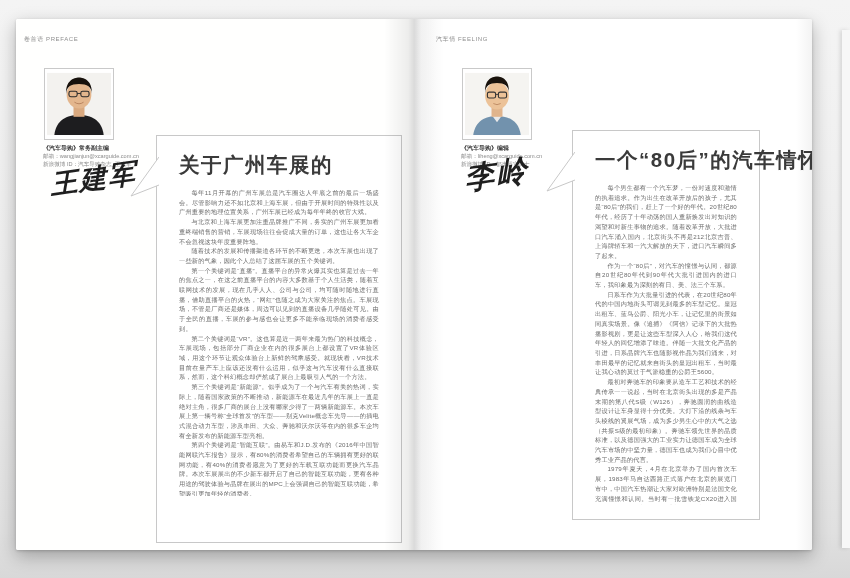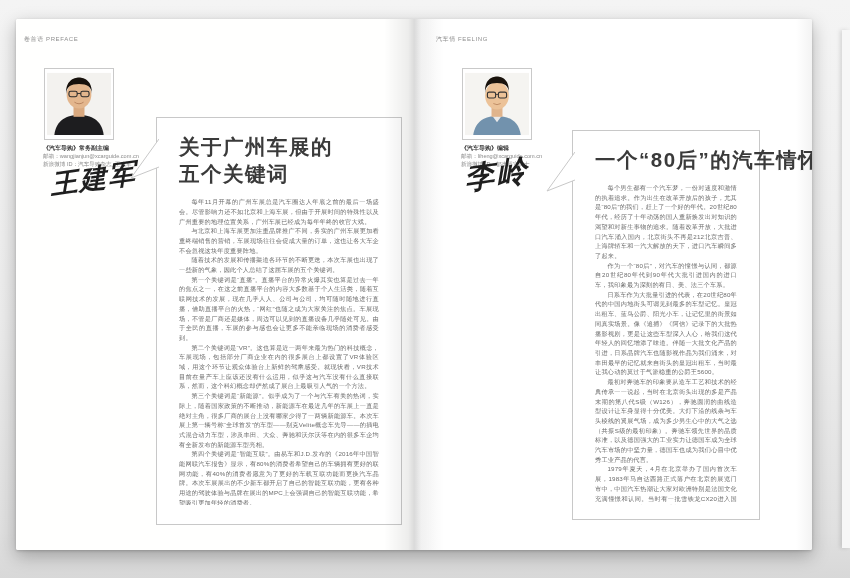--- a/index.html
+++ b/index.html
@@ -41,21 +41,21 @@
     position:absolute;font-family:"DejaVu Serif",serif;font-style:italic;font-weight:bold;
     color:#1f1f1f;transform:rotate(-8deg) skewX(-4deg);transform-origin:left bottom;
     letter-spacing:2px;white-space:nowrap;
   }
   .sig-left{left:36px;top:148px;font-size:27px;}
   .sig-right{left:52px;top:140px;font-size:30px;}
   .bubble{
     position:absolute;background:#fff;border:1px solid #c8c8c8;box-sizing:border-box;
     padding:15px 22px 12px;
   }
-  .bubble-left{left:140px;top:98px;width:246px;height:408px;}
+  .bubble-left{left:140px;top:116px;width:246px;height:408px;}
   .bubble-right{left:158px;top:111px;width:188px;height:390px;}
   .bubble-tail{position:absolute;left:-28px;top:20px;width:30px;height:42px;}
   .article-title{
     margin:0 0 10px;font-size:20.5px;font-weight:600;color:#3a3a3a;line-height:1.32;
     letter-spacing:1.5px;white-space:nowrap;
   }
   .body-text{overflow:hidden;}
   .bt-left{height:308px;}
   .bt-right{height:322px;}
   .body-text p{
@@ -95,21 +95,20 @@
 
       <div class="signature sig-left">王建军</div>
 
       <div class="bubble bubble-left">
         <svg class="bubble-tail" viewBox="0 0 30 42">
           <path d="M30,1 L2,40 L30,29 Z" fill="#ffffff"></path>
           <path d="M30,1 L2,40 L30,29" fill="none" stroke="#c8c8c8" stroke-width="1"></path>
         </svg>
         <h1 class="article-title">
           <span>关于广州车展的</span><br>
-          <span>五个关键词</span>
         </h1>
         <div class="body-text bt-left">
             <p>每年11月开幕的广州车展总是汽车圈达人年底之前的最后一场盛会。尽管影响力还不如北京和上海车展，但由于开展时间的特殊性以及广州重要的地理位置关系，广州车展已经成为每年年终的收官大戏。</p>
             <p>与北京和上海车展更加注重品牌推广不同，务实的广州车展更加看重终端销售的营销，车展现场往往会促成大量的订单，这也让各大车企不会忽视这块年度重要阵地。</p>
             <p>随着技术的发展和传播渠道各环节的不断更迭，本次车展也出现了一些新的气象，因此个人总结了这届车展的五个关键词。</p>
             <p>第一个关键词是“直播”。直播平台的异常火爆其实也算是过去一年的焦点之一，在这之前直播平台的内容大多数基于个人生活类，随着互联网技术的发展，现在几乎人人、公司与公司，均可随时随地进行直播，借助直播平台的火热，“网红”也随之成为大家关注的焦点。车展现场，不管是厂商还是媒体，周边可以见到的直播设备几乎随处可见。由于全民的直播，车展的参与感也会让更多不能亲临现场的消费者感受到。</p>
             <p>第二个关键词是“VR”。这也算是近一两年来最为热门的科技概念，车展现场，包括部分厂商企业在内的很多展台上都设置了VR体验区域，用这个环节让观众体验台上新鲜的驾乘感受。就现状看，VR技术目前在量产车上应该还没有什么运用，似乎这与汽车没有什么直接联系，然而，这个科幻概念却俨然成了展台上最吸引人气的一个方法。</p>
             <p>第三个关键词是“新能源”。似乎成为了一个与汽车有关的热词，实际上，随着国家政策的不断推动，新能源车在最近几年的车展上一直是绝对主角，很多厂商的展台上没有哪家少得了一两辆新能源车。本次车展上第一辆号称“全球首发”的车型——别克Velite概念车先导——的插电式混合动力车型，涉及丰田、大众、奔驰和沃尔沃等在内的很多车企均有全新发布的新能源车型亮相。</p>
             <p>第四个关键词是“智能互联”。由易车和J.D.发布的《2016年中国智能网联汽车报告》显示，有80%的消费者希望自己的车辆拥有更好的联网功能，有40%的消费者愿意为了更好的车载互联功能而更换汽车品牌。本次车展展出的不少新车都开启了自己的智能互联功能，更有各种用途的驾驶体验与品牌在展出的MPC上会强调自己的智能互联功能，希望吸引更加年轻的消费者。</p>
           </div>

